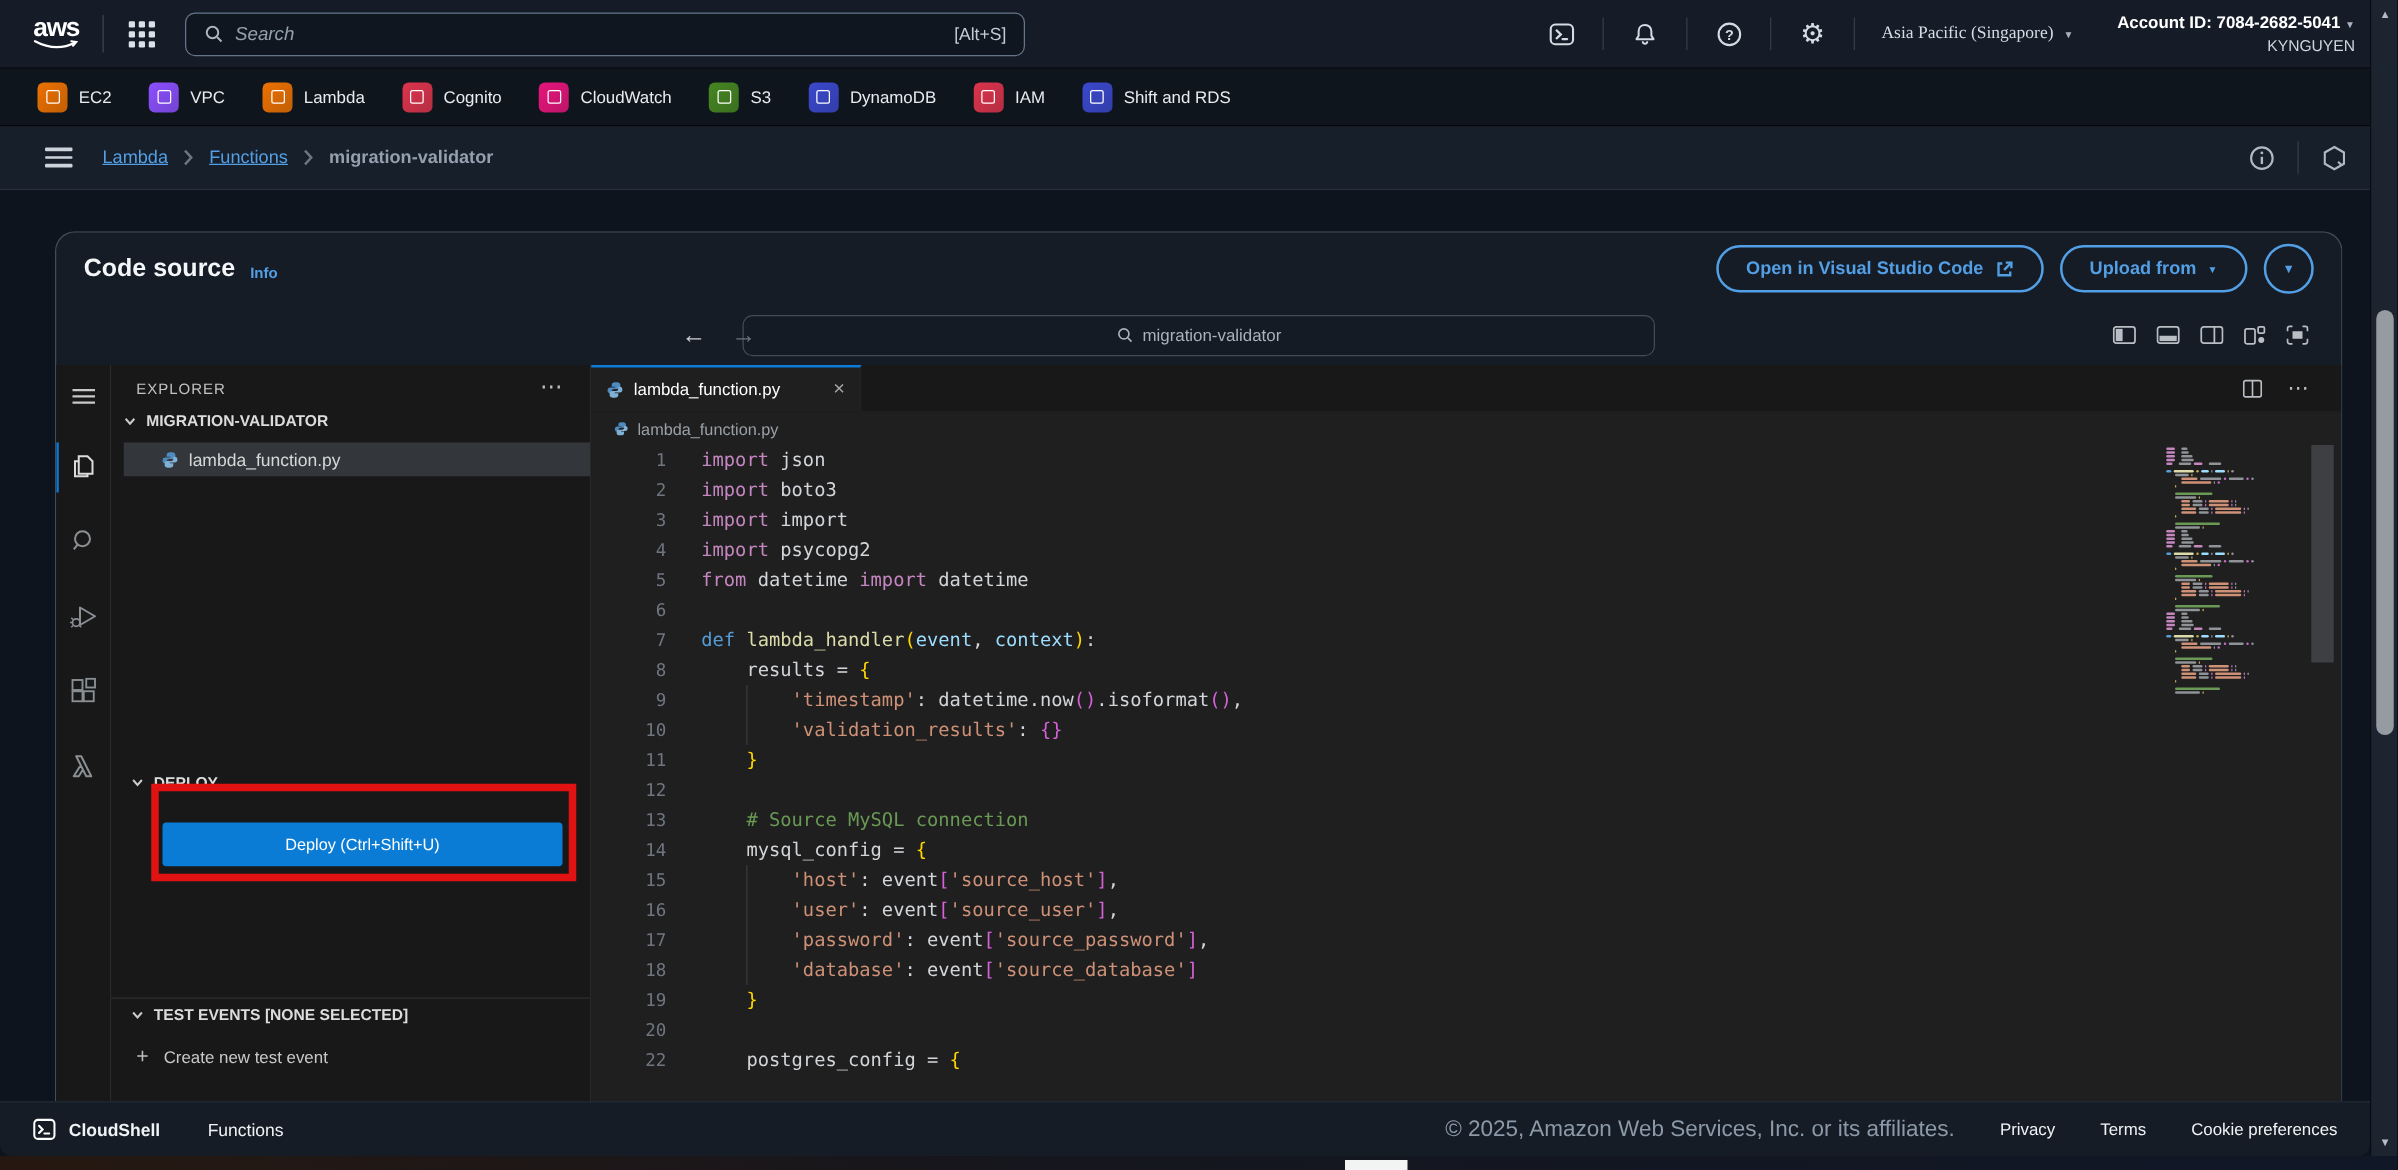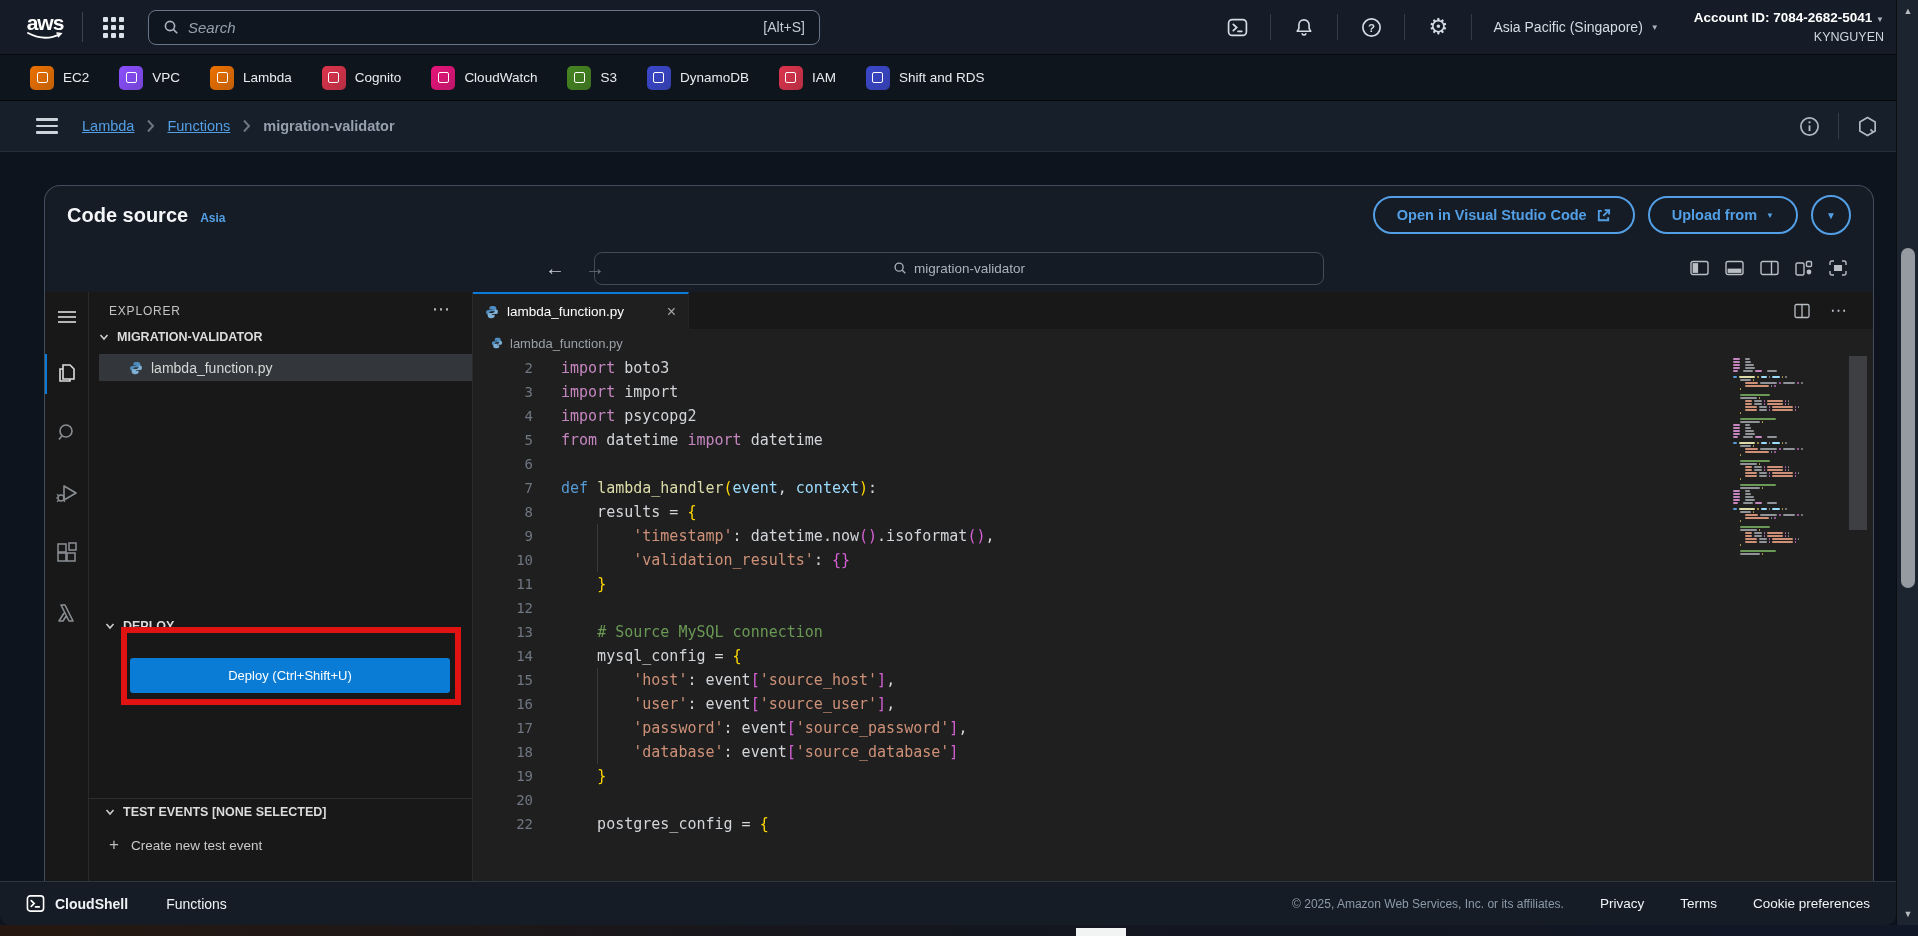--- a/index.html
+++ b/index.html
@@ -17,21 +17,21 @@
   .grid-icon i { background:#dbe1e8; border-radius:1px; }
   .tb-search { margin-left:24px; width:672px; height:35px; border:1px solid #67758a; border-radius:8px;
                background:#10161f; display:flex; align-items:center; padding:0 14px; gap:9px; }
   .tb-search svg { flex:0 0 auto; color:#aab4c0; }
   .tb-search input { flex:1; background:transparent; border:none; outline:none; color:#fff; font-size:15px; font-family:inherit; }
   .tb-search input::placeholder { font-style:italic; color:#94a0ae; }
   .tb-shortcut { color:#c3ccd6; font-size:14px; }
   .tb-right { margin-left:auto; margin-right:34px; display:flex; align-items:center; gap:15px; }
   .tb-ic { width:36px; height:30px; display:flex; align-items:center; justify-content:center; color:#d4dbe3; }
   .tb-sep { width:1px; height:26px; background:#333d4a; }
-  .region { display:flex; align-items:center; gap:8px; color:#d4dbe3; font-size:14px; margin-left:6px; }
+  .region { display:flex; align-items:center; gap:8px; color:#d4dbe3; font-size:14px; margin-left:6px;font-family:Liberation Serif, serif; }
   .caret { font-size:8px; color:#aab4c0; }
   .account { margin-left:20px; text-align:right; line-height:1.45; }
   .account .acct-id { font-weight:700; font-size:13.5px; color:#fff; }
   .account .user { font-size:12.5px; color:#cfd6de; }
 
   
   .favbar { position:absolute; top:55px; left:0; width:1918px; height:46px; background:#0f151d;
             display:flex; align-items:center; padding-left:30px; gap:30px; border-bottom:1px solid #040609; }
   .fav-item { display:flex; align-items:center; gap:9px; cursor:pointer; }
   .fav-icon { width:24px; height:24px; border-radius:5px; display:flex; align-items:center; justify-content:center; }
@@ -123,21 +123,21 @@
   .mm-row span { display:block; height:2px; border-radius:1px; }
   .ed-scroll { position:absolute; top:64px; right:6px; width:18px; height:174px; background:#55595e; opacity:.55; }
 
   
   .footer { position:absolute; top:881px; left:0; width:1896px; height:44px; background:#151c26;
             border-top:1px solid #2c3644; border-radius:0 0 10px 10px; display:flex; align-items:center;
             padding:0 26px; }
   .ft-item { display:flex; align-items:center; gap:10px; font-size:14px; color:#f0f3f6; cursor:pointer; }
   .ft-item + .ft-item { margin-left:38px; }
   .ft-right { margin-left:auto; display:flex; align-items:center; gap:36px; }
-  .ft-copy { color:#8c99a8; font-size:12px; }
+  .ft-copy { color:#8c99a8; font-size:18px; }
   .ft-link { color:#f0f3f6; font-size:13.5px; cursor:pointer; }
 
   
   .pagescroll { position:absolute; top:0; right:0; width:22px; height:925px; background:#1c242f;
                 border-left:1px solid #0a0d12; }
   .ps-up { position:absolute; top:6px; left:0; width:22px; text-align:center; color:#b7bcc2; font-size:9px; cursor:pointer; }
   .ps-thumb { position:absolute; top:248px; left:4px; width:14px; height:340px; background:#969aa1; border-radius:7px; cursor:grab; }
   .ps-down { position:absolute; bottom:6px; left:0; width:22px; text-align:center; color:#b7bcc2; font-size:9px; cursor:pointer; }
   .osstrip { position:absolute; top:925px; left:0; width:1918px; height:11px;
              background:linear-gradient(90deg,#261810,#15161e 45%,#101727); }
@@ -302,21 +302,21 @@
             <polygon points="10,1.5 17.3,5.7 17.3,14.3 10,18.5 2.7,14.3 2.7,5.7" fill="none" stroke="currentColor" stroke-width="1.6"></polygon>
             <path d="M12.8 12.8l2.4 2.3" stroke="currentColor" stroke-width="1.6"></path>
           </svg>
       </span>
     </div>
   </div>
 
   <div class="card">
     <div class="card-header">
       <span class="cs-title">Code source</span>
-      <span class="cs-info">Asia</span>
+      <span class="cs-info">Info</span>
       <div class="header-actions">
         <button class="btn-pill">
           <span>Open in Visual Studio Code</span>
           <svg width="15" height="15" viewBox="0 0 16 16">
               <path d="M6.2 3H3v10h10V9.8" fill="none" stroke="currentColor" stroke-width="2"></path>
               <path d="M9.2 2.2H14v4.8" fill="none" stroke="currentColor" stroke-width="2"></path>
               <line x1="13.6" y1="2.6" x2="7.8" y2="8.4" stroke="currentColor" stroke-width="2"></line>
             </svg>
         </button>
         <button class="btn-pill">
@@ -475,20 +475,21 @@
           </div>
         </div>
         <div class="ed-crumb">
           <svg width="12" height="12" viewBox="0 0 16 16">
               <path d="M8 1C6 1 5 1.9 5 3.3V5h3.2v.7H3.6C2.1 5.7 1.2 6.8 1.2 8.4S2.1 11 3.6 11H5V9.1C5 7.8 6.1 7 7.5 7h3.2c1.3 0 2.2-.9 2.2-2.1V3.3C12.9 1.9 11.5 1 10 1z" fill="#4e8cc0"></path>
               <path d="M8 15c2 0 3-.9 3-2.3V11H7.8v-.7h4.6c1.5 0 2.4-1.1 2.4-2.7S13.9 5 12.4 5H11v1.9C11 8.2 9.9 9 8.5 9H5.3C4 9 3.1 9.9 3.1 11.1v1.6C3.1 14.1 4.5 15 6 15z" fill="#7fb0d6"></path>
             </svg>
           <span>lambda_function.py</span>
         </div>
         <div class="code-area">
+            <div class="code-line"><span class="gutter">1</span><span class="code-text"><span class="tok-kw">import</span><span class="tok-pl"> json</span></span></div>
             <div class="code-line"><span class="gutter">2</span><span class="code-text"><span class="tok-kw">import</span><span class="tok-pl"> boto3</span></span></div>
             <div class="code-line"><span class="gutter">3</span><span class="code-text"><span class="tok-kw">import</span><span class="tok-pl"> import</span></span></div>
             <div class="code-line"><span class="gutter">4</span><span class="code-text"><span class="tok-kw">import</span><span class="tok-pl"> psycopg2</span></span></div>
             <div class="code-line"><span class="gutter">5</span><span class="code-text"><span class="tok-kw">from</span><span class="tok-pl"> datetime </span><span class="tok-kw">import</span><span class="tok-pl"> datetime</span></span></div>
             <div class="code-line"><span class="gutter">6</span><span class="code-text"></span></div>
             <div class="code-line"><span class="gutter">7</span><span class="code-text"><span class="tok-kwb">def </span><span class="tok-fn">lambda_handler</span><span class="tok-b1">(</span><span class="tok-var">event</span><span class="tok-pl">, </span><span class="tok-var">context</span><span class="tok-b1">)</span><span class="tok-pl">:</span></span></div>
             <div class="code-line"><span class="gutter">8</span><span class="code-text"><span class="tok-pl">    results = </span><span class="tok-b1">{</span></span></div>
             <div class="code-line"><span class="gutter">9</span><span class="indent-guide"></span><span class="code-text"><span class="tok-pl">        </span><span class="tok-str">'timestamp'</span><span class="tok-pl">: datetime.now</span><span class="tok-b2">()</span><span class="tok-pl">.isoformat</span><span class="tok-b2">()</span><span class="tok-pl">,</span></span></div>
             <div class="code-line"><span class="gutter">10</span><span class="indent-guide"></span><span class="code-text"><span class="tok-pl">        </span><span class="tok-str">'validation_results'</span><span class="tok-pl">: </span><span class="tok-b2">{}</span></span></div>
             <div class="code-line"><span class="gutter">11</span><span class="code-text"><span class="tok-pl">    </span><span class="tok-b1">}</span></span></div>

